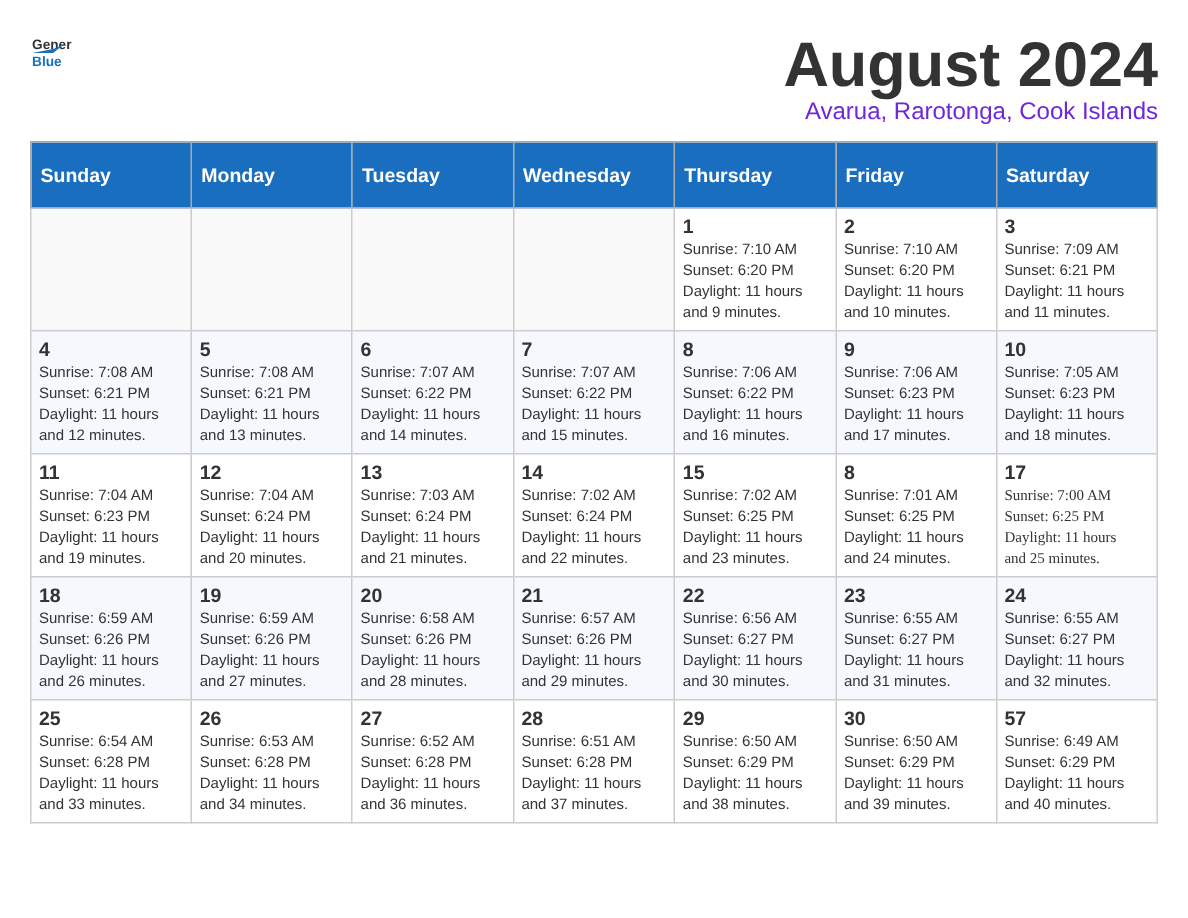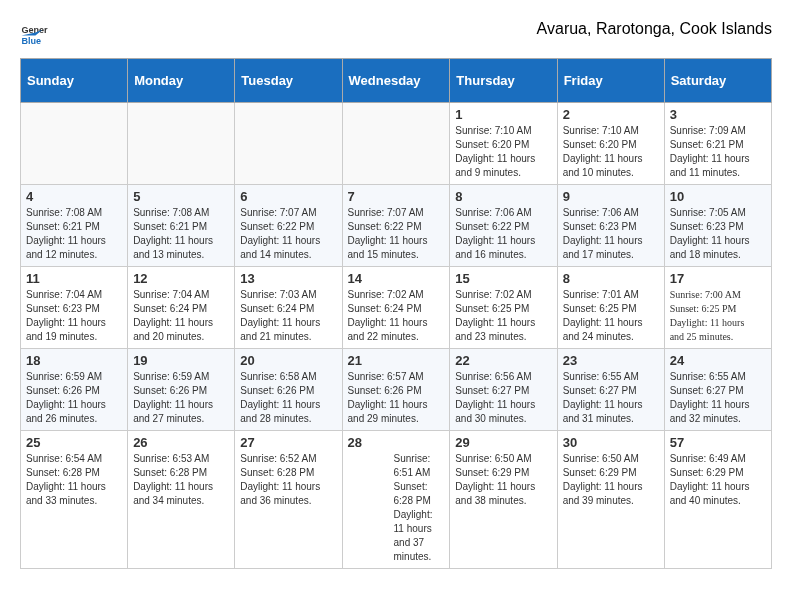--- a/index.html
+++ b/index.html
@@ -29,21 +29,21 @@
       text-align: right;
     }
     .month-title {
       font-size: 42px;
       font-weight: bold;
       color: #333;
       line-height: 1.1;
     }
     .subtitle {
       font-size: 16px;
-      color: #000000;
+      color: #6d28d9;
     }
     table {
       width: 100%;
       border-collapse: collapse;
     }
     th {
       background-color: #1a6ebf;
       color: white;
       text-align: left;
       padding: 14px 6px;
@@ -85,20 +85,21 @@
 
 <div class="header-area">
   <div class="logo">
     <svg class="logo-icon" viewBox="0 0 40 40">
       <text x="2" y="18" font-size="13" font-weight="bold" fill="#333">General</text>
       <polygon points="2,22 22,22 32,14 22,18" fill="#1a6ebf"></polygon>
       <text x="2" y="34" font-size="13" font-weight="bold" fill="#1a6ebf">Blue</text>
     </svg>
   </div>
   <div class="title-area">
+    <div class="month-title">August 2024</div>
     <div class="subtitle">Avarua, Rarotonga, Cook Islands</div>
   </div>
 </div>
 
 <table>
   <thead>
     <tr id="header-row">
         <th>Sunday</th>
         <th>Monday</th>
         <th>Tuesday</th>
@@ -306,21 +307,21 @@
         </td>
         <td>
           <span class="day-num">27</span>
           <div class="day-info" style="white-space: pre-line;">Sunrise: 6:52 AM
 Sunset: 6:28 PM
 Daylight: 11 hours
 and 36 minutes.</div>
         </td>
         <td>
           <span class="day-num">28</span>
-          <div class="day-info" style="white-space: pre-line; margin-left: 46px;">Sunrise: 6:51 AM
+          <div class="day-info" style="white-space: pre-line;">Sunrise: 6:51 AM
 Sunset: 6:28 PM
 Daylight: 11 hours
 and 37 minutes.</div>
         </td>
         <td>
           <span class="day-num">29</span>
           <div class="day-info" style="white-space: pre-line;">Sunrise: 6:50 AM
 Sunset: 6:29 PM
 Daylight: 11 hours
 and 38 minutes.</div>

